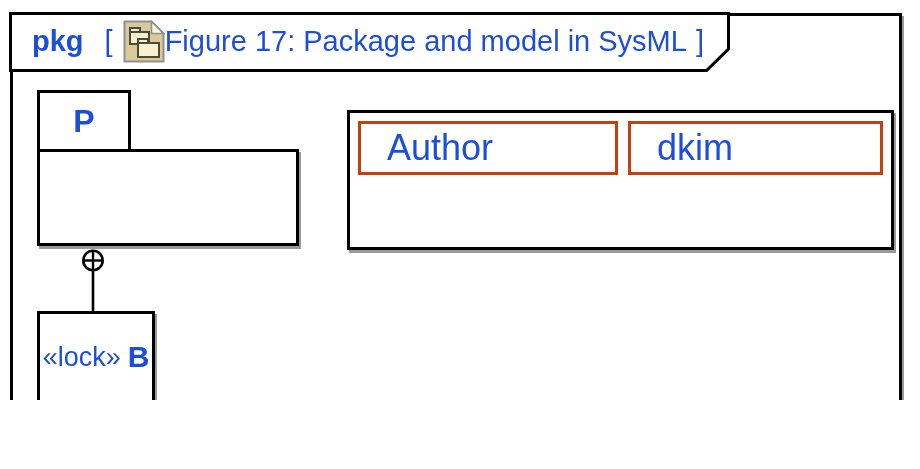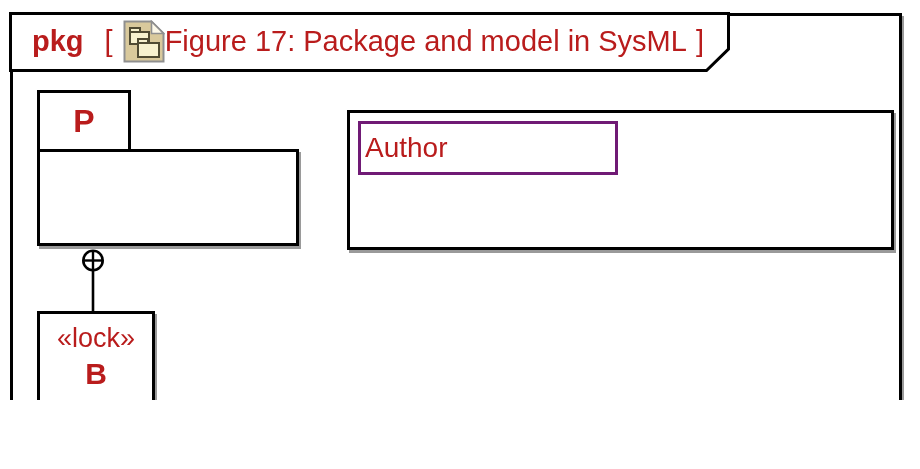--- a/index.html
+++ b/index.html
@@ -2,21 +2,21 @@
 <html><head>
 <meta charset="utf-8">
 <style>
   html, body { margin: 0; padding: 0; background: #ffffff; }
   .canvas {
     position: relative;
     width: 920px;
     height: 400px;
     background: #ffffff;
     font-family: "Liberation Sans", sans-serif;
-    color: #b91c1c;
+    color: #1d4ed8;
     overflow: hidden;
   }
   .box { position: absolute; background: #fff; border: 3px solid #000; box-sizing: border-box; }
   .shadowed { box-shadow: 2px 3px 0 #9a9a9a; }
 
   
   .frame { left: 10px; top: 13px; width: 892px; height: 440px; }
 
   
   .tab-svg { position: absolute; left: 9px; top: 12px; }
@@ -34,34 +34,34 @@
   .pkg-tab { left: 37px; top: 90px; width: 94px; height: 62px;
              display: flex; align-items: center; justify-content: center;
              font-size: 32px; font-weight: bold; z-index: 2; }
   .pkg-body { left: 37px; top: 149px; width: 262px; height: 97px; z-index: 1; }
 
   
   .connector-svg { position: absolute; left: 0; top: 0; pointer-events: none; }
 
   
   .block-box { left: 37px; top: 311px; width: 118px; height: 92px;
-               display: flex; flex-direction: column; align-items: center;
+               display: flex; flex-direction: row; align-items: center;
                justify-content: center; gap: 7px; z-index: 2; }
   .stereotype { font-size: 27px; line-height: 1; }
   .block-name { font-size: 30px; font-weight: bold; line-height: 1; }
 
   
   .info-table { left: 347px; top: 110px; width: 547px; height: 140px;
                 padding: 8px; display: grid;
                 grid-template-columns: 260px 1fr;
                 grid-template-rows: 1fr 1fr;
                 gap: 10px; }
-  .cell { border: 3px solid #701a75; box-sizing: border-box; background: #fff;
-          display: flex; align-items: center; padding-left: 4px;
-          font-size: 28px; white-space: nowrap; overflow: hidden; }
+  .cell { border: 3px solid #c2410c; box-sizing: border-box; background: #fff;
+          display: flex; align-items: center; padding-left: 26px;
+          font-size: 36px; white-space: nowrap; overflow: hidden; }
 </style>
 </head>
 <body>
 
 <div class="canvas">
 
   <div class="box frame shadowed"></div>
 
   <svg class="tab-svg" width="724" height="62">
     <path d="M 1.5,1.5 H 719.5 V 37 L 697.5,58.5 H 1.5 Z" fill="#ffffff" stroke="#000000" stroke-width="3"></path>
@@ -102,15 +102,18 @@
 
   <div class="box block-box shadowed">
     <span class="stereotype">«lock»</span>
     <span class="block-name">B</span>
   </div>
 
   <div class="box info-table shadowed">
     <div class="cell">
       <span>Author</span>
     </div>
+    <div class="cell">
+      <span>dkim</span>
+    </div>
   </div>
 
 </div>
 
 </body></html>

